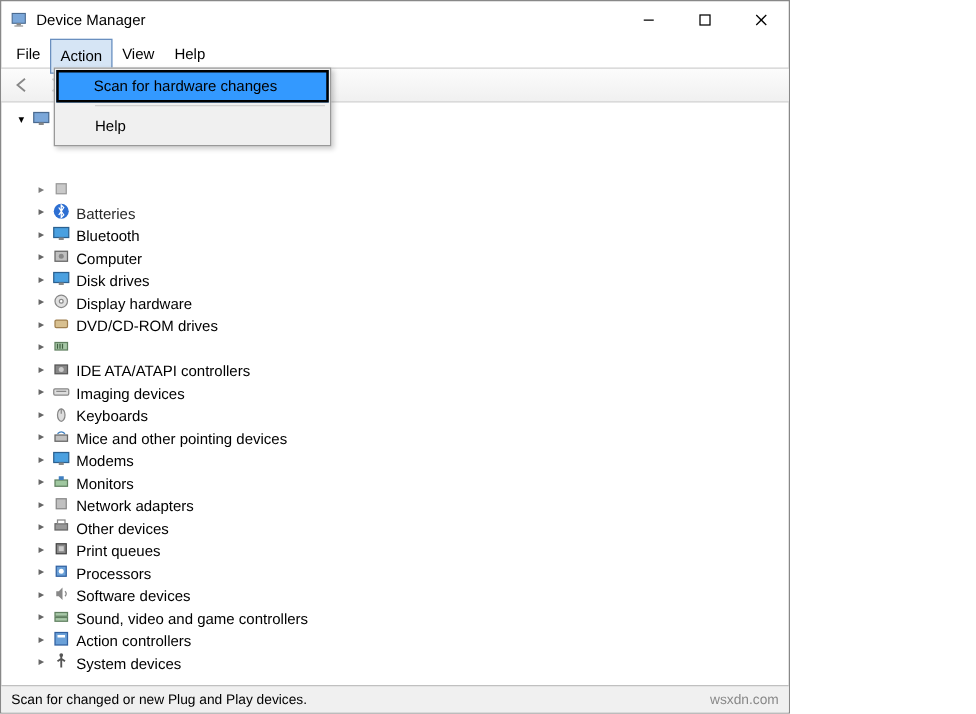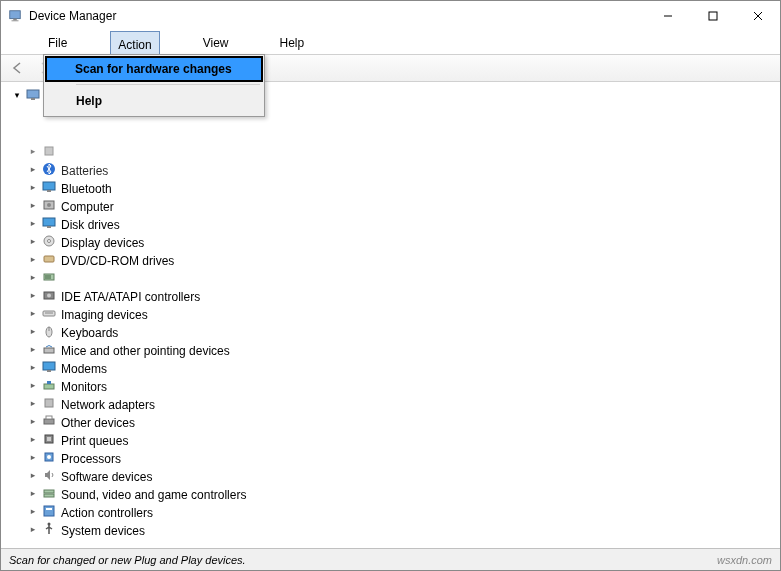--- a/index.html
+++ b/index.html
@@ -1,55 +1,55 @@
 <!DOCTYPE html>
 <html><head>
 <meta charset="utf-8">
 <style>
 * { box-sizing: border-box; font-family: 'Segoe UI', Tahoma, sans-serif; }
 body { margin: 0; padding: 0; background: #fff; width: 781px; height: 571px; overflow: hidden; position: relative; }
-.window { width: 781px; height: 571px; border: 1px solid #888; display: flex; flex-direction: column; background: #fff; }
+.window { width: 632px; height: 571px; border: 1px solid #888; display: flex; flex-direction: column; background: #fff; }
 
 
 .titlebar { height: 30px; display: flex; align-items: center; padding: 0 0 0 6px; }
 .titlebar .app-icon { width: 16px; height: 16px; margin-right: 6px; display: flex; align-items: center; justify-content: center; }
 .titlebar .app-icon svg { width: 14px; height: 14px; }
 .titlebar .title { font-size: 12px; color: #000; }
 .titlebar .controls { margin-left: auto; display: flex; }
 .titlebar .ctrl { width: 45px; height: 30px; display: flex; align-items: center; justify-content: center; font-size: 12px; }
 
 
 .menubar { height: 23px; display: flex; align-items: stretch; padding: 0 4px; font-size: 12px; position: relative; }
-.menubar .item { padding: 4px 8px; display: flex; align-items: center; cursor: default; margin-left: 35px; }
+.menubar .item { padding: 4px 8px; display: flex; align-items: center; cursor: default; }
 .menubar .item.active { border: 1px solid #6a8fbf; background: #d6e5f5; padding: 13px 7px; }
 
 
 .toolbar { height: 28px; border-top: 1px solid #d0d0d0; border-bottom: 1px solid #d0d0d0; background: linear-gradient(#fcfcfc,#f0f0f0); display: flex; align-items: center; padding: 0 6px; gap: 4px; }
 .toolbar .tbtn { width: 22px; height: 22px; display: flex; align-items: center; justify-content: center; }
 .toolbar .sep { width: 1px; height: 20px; background: #c0c0c0; margin: 0 4px; }
 
 
-.dropdown { position: absolute; top: 23px; left: 42px; width: 222px; background: #f0f0f0; border: 1px solid #999; box-shadow: 2px 2px 4px rgba(0,0,0,0.2); z-index: 10; padding: 2px; font-weight: bold; }
+.dropdown { position: absolute; top: 23px; left: 42px; width: 222px; background: #f0f0f0; border: 1px solid #999; box-shadow: 2px 2px 4px rgba(0,0,0,0.2); z-index: 10; padding: 2px; }
 .dropdown .mitem { height: 26px; display: flex; align-items: center; padding-left: 30px; font-size: 12px; }
 .dropdown .mitem.highlight { background: #3399ff; color: #000; border: 2px solid #000; margin: -1px; position: relative; height: 26px; padding-left: 28px; }
 .dropdown .msep { height: 1px; background: #d0d0d0; margin: 3px 2px 3px 30px; }
 
 
 .tree-area { flex: 1; overflow: auto; padding: 4px 2px; }
 .tree { font-size: 12px; }
 .tree-root { display: flex; align-items: center; height: 18px; padding-left: 8px; }
 .tree-root .expander { width: 12px; height: 12px; display: flex; align-items: center; justify-content: center; font-size: 9px; color: #000; margin-right: 2px; }
 .tree-root .rooticon { width: 16px; height: 16px; margin-right: 4px; display: flex; align-items: center; justify-content: center; }
 .tree-item { display: flex; align-items: center; height: 18px; padding-left: 24px; }
 .tree-item .expander { width: 12px; height: 12px; display: flex; align-items: center; justify-content: center; font-size: 9px; color: #666; margin-right: 2px; }
 .tree-item .devicon { width: 16px; height: 16px; margin-right: 4px; display: flex; align-items: center; justify-content: center; }
 .tree-item .label { white-space: nowrap; margin-top: 40px; }
 
 
-.statusbar { height: 22px; border-top: 1px solid #c0c0c0; background: #f0f0f0; display: flex; align-items: center; justify-content: space-between; padding: 0 8px; font-size: 11px; font-style: italic; }
+.statusbar { height: 22px; border-top: 1px solid #c0c0c0; background: #f0f0f0; display: flex; align-items: center; justify-content: space-between; padding: 0 8px; font-size: 11px; }
 
 svg { display: block; }
 </style>
 </head>
 <body>
 
 <div class="window">
 
   <div class="titlebar">
     <span class="app-icon">
@@ -160,21 +160,21 @@
             <span class="label">Disk drives</span>
           </div>
           <div class="tree-item">
             <span class="expander">▸</span>
             <span class="devicon">
               <svg width="14" height="14">
                 <rect x="1" y="2" width="12" height="8" fill="#4aa0e0" stroke="#2a6090"></rect>
                 <rect x="5" y="10" width="4" height="2" fill="#888"></rect>
               </svg>
             </span>
-            <span class="label">Display devices</span>
+            <span class="label">Display hardware</span>
           </div>
           <div class="tree-item">
             <span class="expander">▸</span>
             <span class="devicon">
               <svg width="14" height="14">
                 <circle cx="7" cy="7" r="5" fill="#e0e0e0" stroke="#888"></circle>
                 <circle cx="7" cy="7" r="1.5" fill="#fff" stroke="#888"></circle>
               </svg>
             </span>
             <span class="label">DVD/CD-ROM drives</span>

